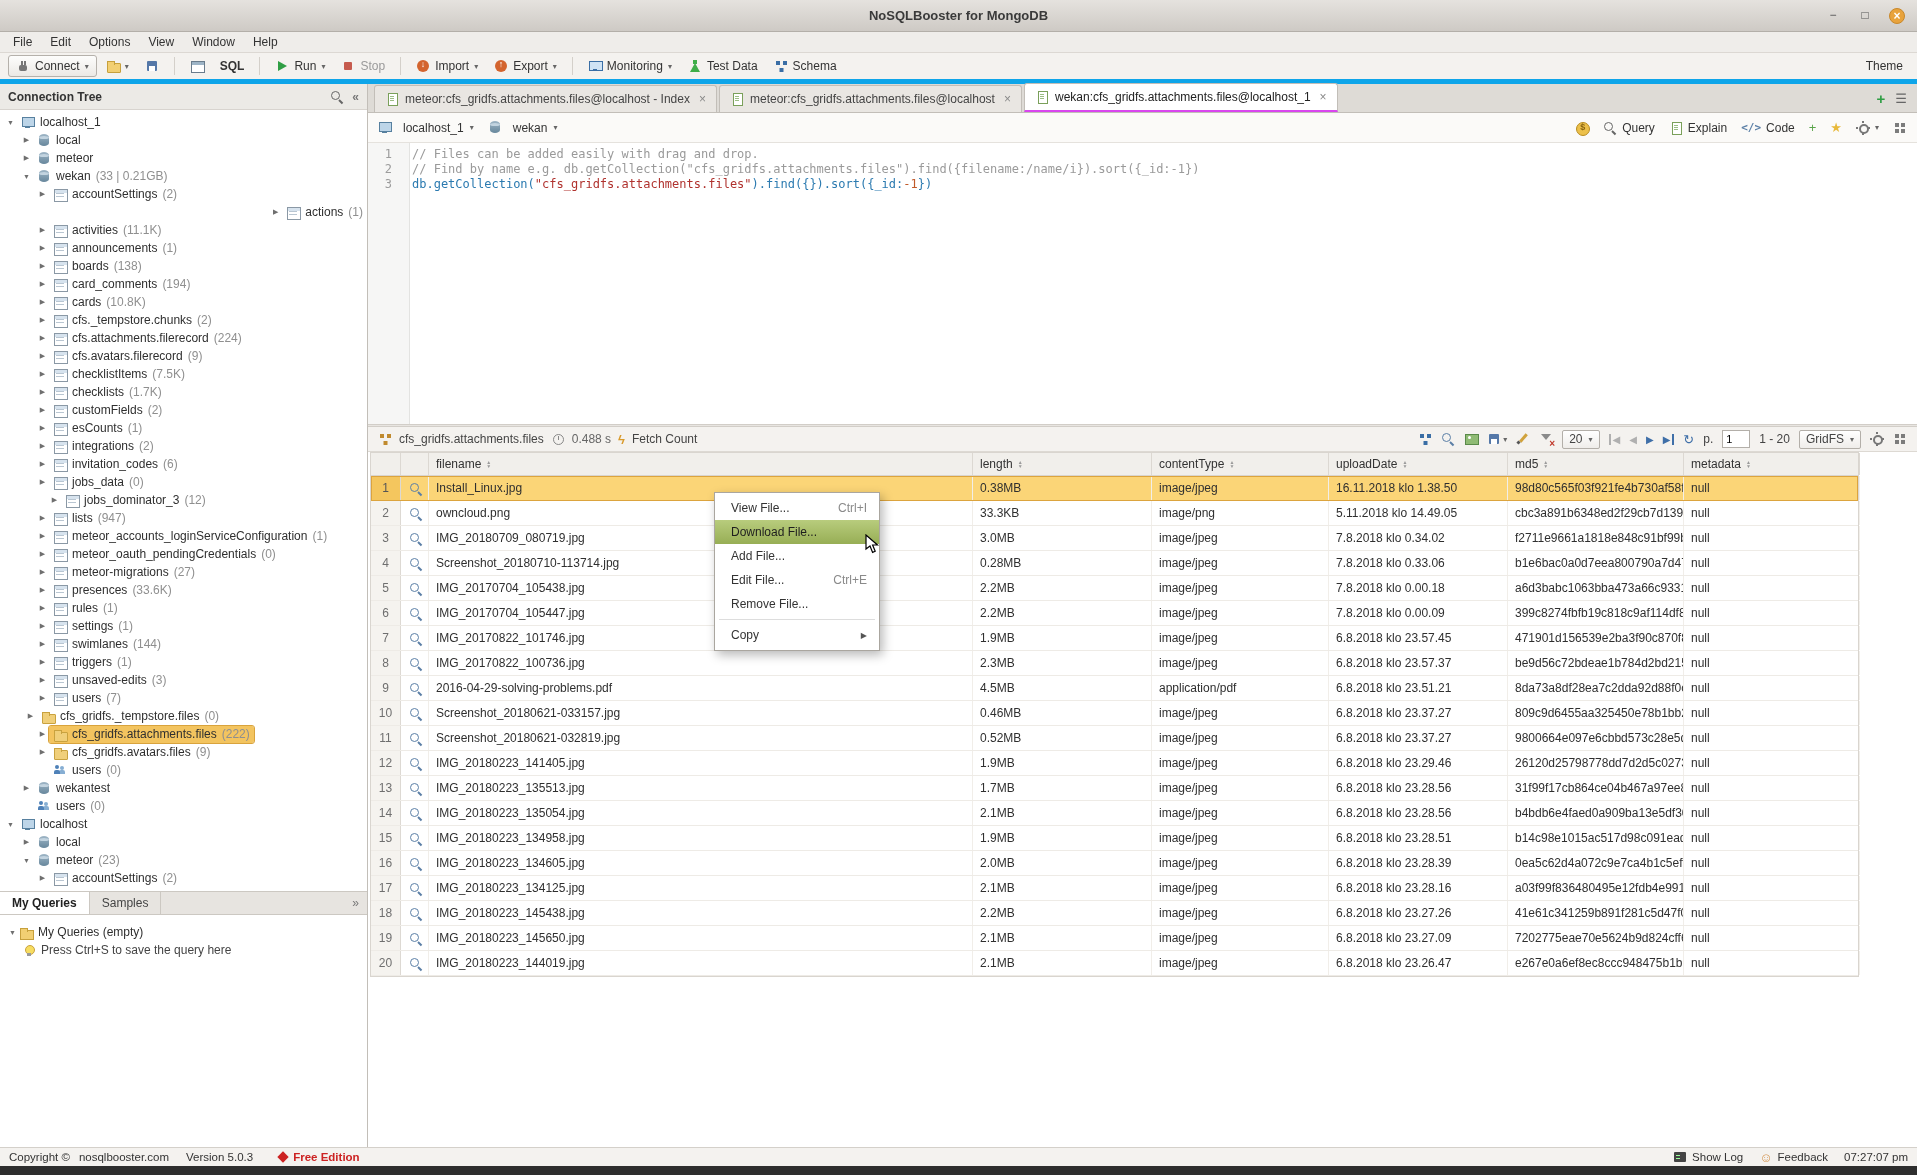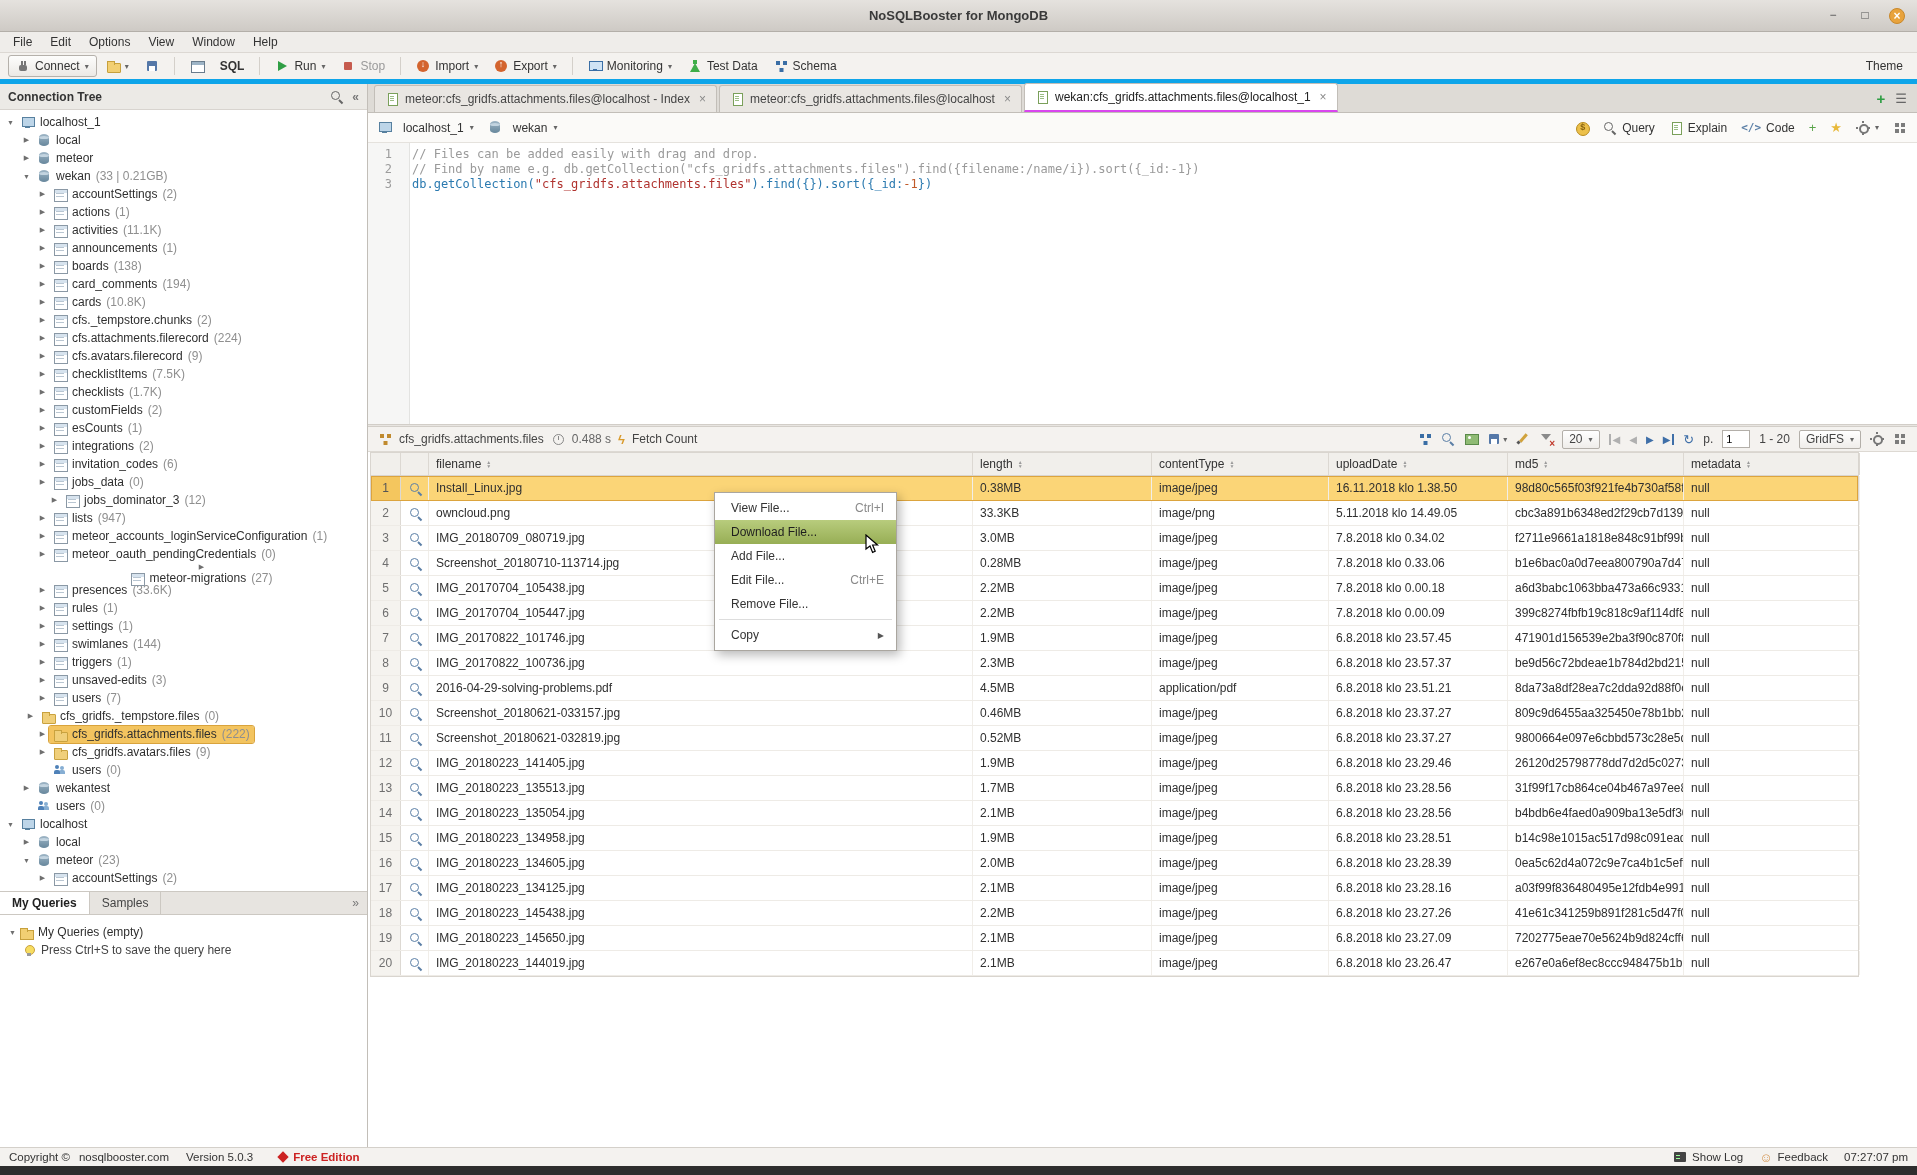--- a/index.html
+++ b/index.html
@@ -152,21 +152,21 @@
   .gh-cell{display:flex;align-items:center;gap:5px;padding:0 7px;border-right:1px solid #dcd8d2;color:#333;overflow:hidden}
   .sort{display:flex;flex-direction:column;font-size:5px;line-height:4px;color:#9a9a9a}
   .grow{height:25px;display:grid;grid-template-columns:var(--cols);border-bottom:1px solid #eeebe6;background:#fff}
   .gcell{padding:0 7px;line-height:24px;border-right:1px solid #f1eee9;overflow:hidden;white-space:nowrap;color:#2f2f2f}
   .gnum{background:#f5f3ef;color:#6f6f6f;text-align:center;border-right:1px solid #ddd9d3;padding:0}
   .gicon{display:flex;align-items:center;justify-content:center}
   .grow.sel{background:#fbd577;outline:1px solid #dca43e;outline-offset:-1px}
   .grow.sel .gnum{background:#f4c65e;color:#555}
 
   
-  .cmenu{position:absolute;left:714px;top:492px;width:183px;background:#fff;border:1px solid #aaa69f;box-shadow:3px 4px 10px rgba(0,0,0,.28);padding:3px 0;z-index:50}
+  .cmenu{position:absolute;left:714px;top:492px;width:166px;background:#fff;border:1px solid #aaa69f;box-shadow:3px 4px 10px rgba(0,0,0,.28);padding:3px 0;z-index:50}
   .mi{position:relative;height:24px;display:flex;align-items:center;padding:0 12px 0 16px;color:#333;white-space:nowrap}
   .mi .short{margin-left:auto;color:#8a8a8a}
   .mi .sub{margin-left:auto;font-size:8px;color:#555;display:none}
   .mi .sub.show{display:block}
   .mi.hl{background:linear-gradient(#b8cc7d,#97ae55);color:#1e1e1e}
   .mi.sep{height:7px;padding:0}
   .mi.sep::after{content:"";position:absolute;left:4px;right:4px;top:3px;border-top:1px solid #ddd}
 
   
   .cursor{position:absolute;left:864px;top:534px;z-index:60}
@@ -308,21 +308,21 @@
 
       <div class="tree-row" style="padding-left: 36px;">
         <span class="arrow">▶</span>
         <span class="row-body">
           <span class="tic tic-coll"></span>
           <span class="lbl">accountSettings</span>
           <span class="count">(2)</span>
         </span>
       </div>
 
-      <div class="tree-row" style="padding-left: 36px;">
+      <div class="tree-row" style="padding-left: 36px; justify-content: flex-end;">
         <span class="arrow">▶</span>
         <span class="row-body">
           <span class="tic tic-coll"></span>
           <span class="lbl">actions</span>
           <span class="count">(1)</span>
         </span>
       </div>
 
       <div class="tree-row" style="padding-left: 36px;">
         <span class="arrow">▶</span>
@@ -488,21 +488,21 @@
 
       <div class="tree-row" style="padding-left: 36px;">
         <span class="arrow">▶</span>
         <span class="row-body">
           <span class="tic tic-coll"></span>
           <span class="lbl">meteor_oauth_pendingCredentials</span>
           <span class="count">(0)</span>
         </span>
       </div>
 
-      <div class="tree-row" style="padding-left: 36px; flex-direction: column;">
+      <div class="tree-row" style="padding-left: 36px;">
         <span class="arrow">▶</span>
         <span class="row-body">
           <span class="tic tic-coll"></span>
           <span class="lbl">meteor-migrations</span>
           <span class="count">(27)</span>
         </span>
       </div>
 
       <div class="tree-row" style="padding-left: 36px;">
         <span class="arrow">▶</span>

